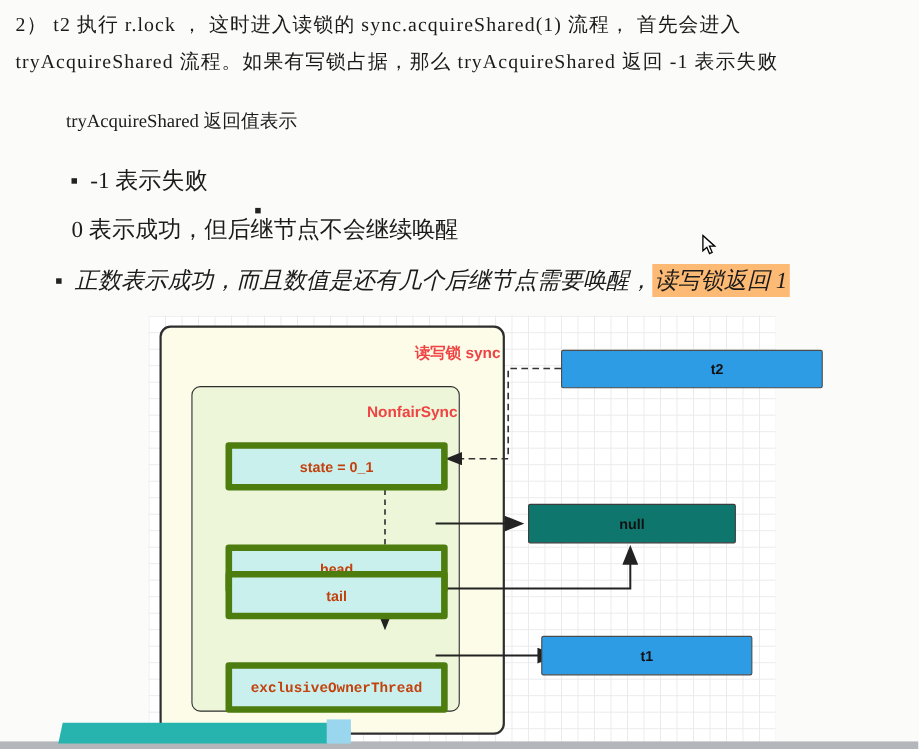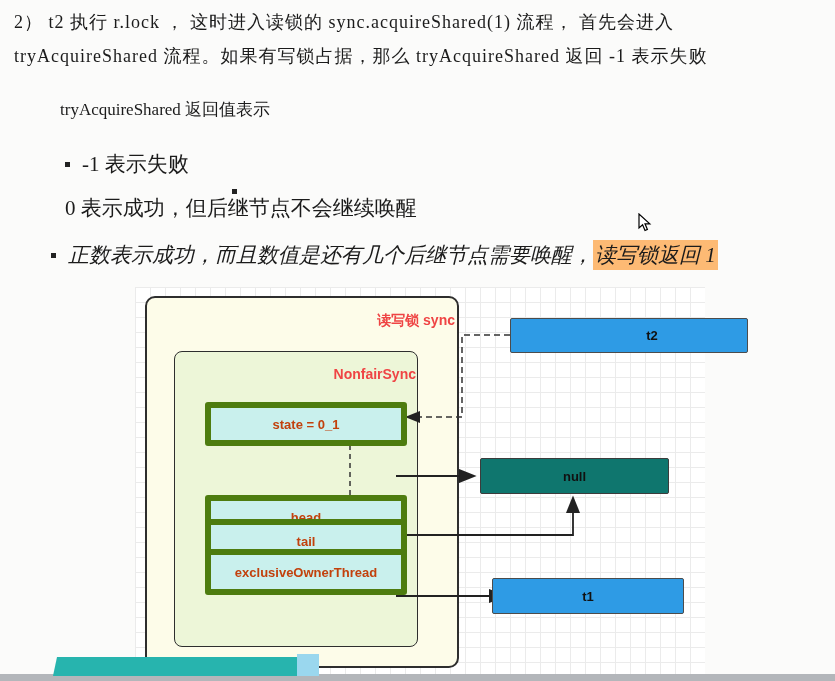--- a/index.html
+++ b/index.html
@@ -100,21 +100,21 @@
   <path d="M510 335 H462 V417 H408" fill="none" stroke="#333" stroke-width="1.5" stroke-dasharray="6 4" marker-end="url(#ah)"></path>
   <path d="M350 436 V570" fill="none" stroke="#333" stroke-width="1.5" stroke-dasharray="5 4" marker-end="url(#ah)"></path>
   <path d="M396 476 H473" fill="none" stroke="#222" stroke-width="1.8" marker-end="url(#ah)"></path>
   <path d="M396 535 H573 V499" fill="none" stroke="#222" stroke-width="1.8" marker-end="url(#ah)"></path>
   <path d="M396 596 H503" fill="none" stroke="#222" stroke-width="1.8" marker-end="url(#ah)"></path>
 </svg>
 
 <div class="abs field-box" style="top:402px;">state = 0_1</div>
 <div class="abs field-box" style="top:460px;margin-top:35px;">head</div>
 <div class="abs field-box" style="top:519px;">tail</div>
-<div class="abs field-box" style="top:549px;height:34px;">exclusiveOwnerThread</div>
+<div class="abs field-box" style="top:602px;height:34px;font-family:Liberation Mono, monospace;">exclusiveOwnerThread</div>
 
 <div class="abs node-box node-blue" style="left:510px;top:318px;padding-left:46px;">t2</div>
 <div class="abs node-box node-white" style="left:480px;top:458px;width:187px;height:34px;">null</div>
 <div class="abs node-box node-blue" style="left:492px;top:578px;height:34px;">t1</div>
 
 <svg id="cursor" class="abs" width="14" height="20" viewBox="0 0 14 20">
   <path d="M1,1 L1,15 L4.6,11.8 L7,17.5 L9.4,16.4 L7,10.8 L11.8,10.8 Z" fill="#fff" stroke="#000" stroke-width="1.2"></path>
 </svg>
 
 <div class="abs bottom-bar"></div>

